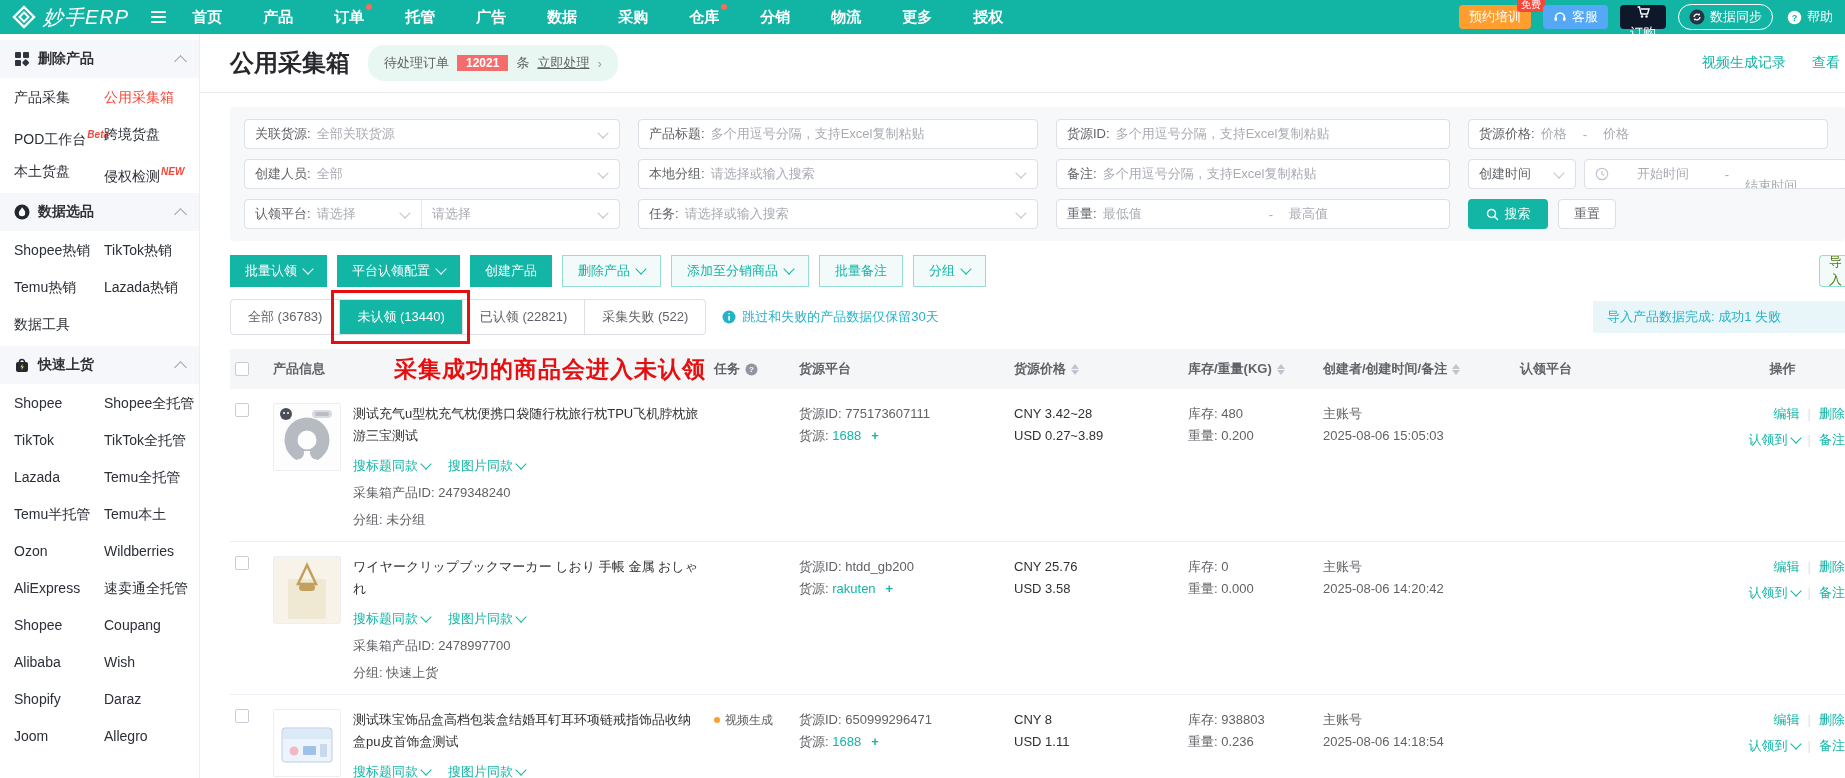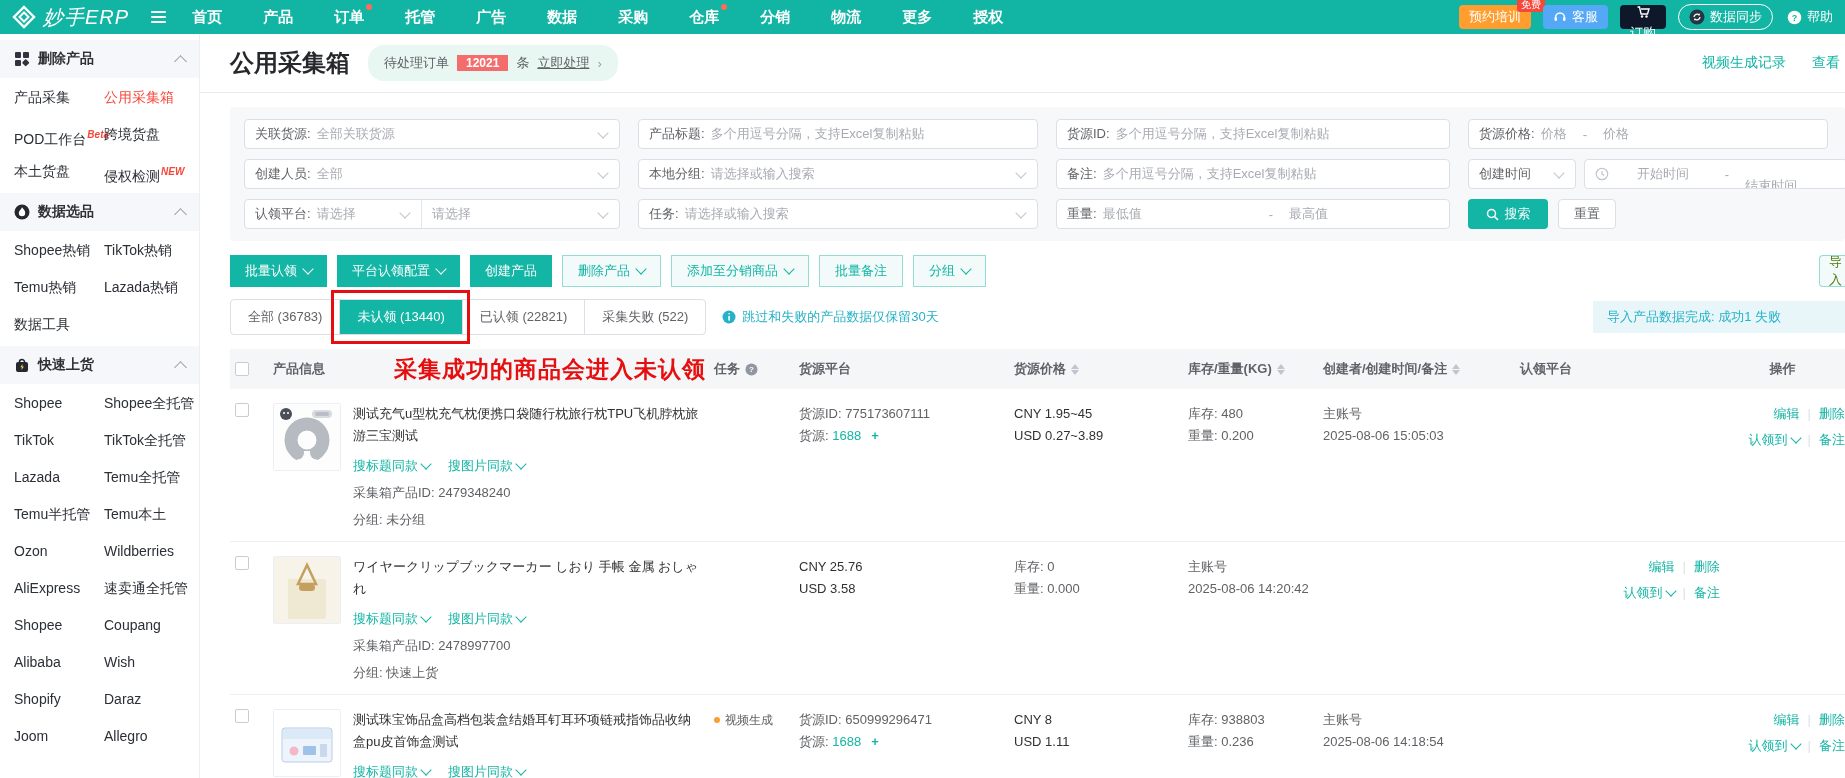--- a/index.html
+++ b/index.html
@@ -618,21 +618,21 @@
       </div>
     </div>
     <div class="cell">
       
     </div>
     <div class="cell">
       <div><span>货源ID: </span><span>775173607111</span></div>
       <div><span>货源: </span><span class="lnk">1688</span><span class="plus">+</span></div>
     </div>
     <div class="cell c-price">
-      <div>CNY 1.95~45</div>
+      <div>CNY 3.42~28</div>
       <div>USD 0.27~3.89</div>
     </div>
     <div class="cell">
       <div><span>库存: </span><span>480</span></div>
       <div><span>重量: </span><span>0.200</span></div>
     </div>
     <div class="cell">
       <div>主账号</div>
       <div>2025-08-06 15:05:03</div>
     </div>
@@ -674,20 +674,24 @@
                 <span class="caret"></span>
               </span>
         </div>
         <div class="p-meta"><span>采集箱产品ID: </span><span>2478997700</span></div>
         <div class="p-meta"><span>分组: </span><span>快速上货</span></div>
       </div>
     </div>
     <div class="cell">
       
     </div>
+    <div class="cell">
+      <div><span>货源ID: </span><span>htdd_gb200</span></div>
+      <div><span>货源: </span><span class="lnk">rakuten</span><span class="plus">+</span></div>
+    </div>
     <div class="cell c-price">
       <div>CNY 25.76</div>
       <div>USD 3.58</div>
     </div>
     <div class="cell">
       <div><span>库存: </span><span>0</span></div>
       <div><span>重量: </span><span>0.000</span></div>
     </div>
     <div class="cell">
       <div>主账号</div>

